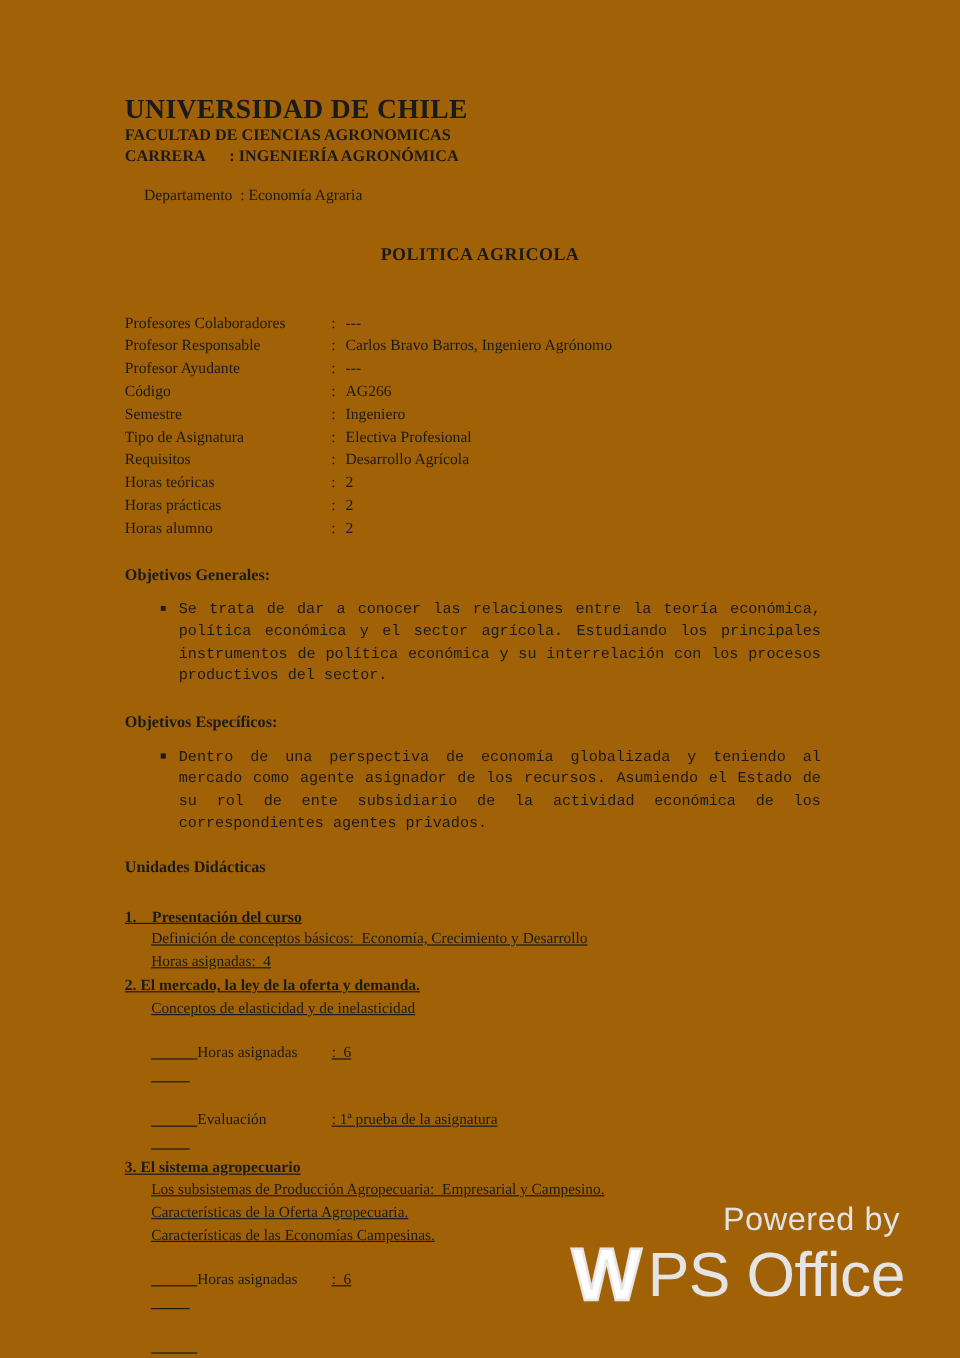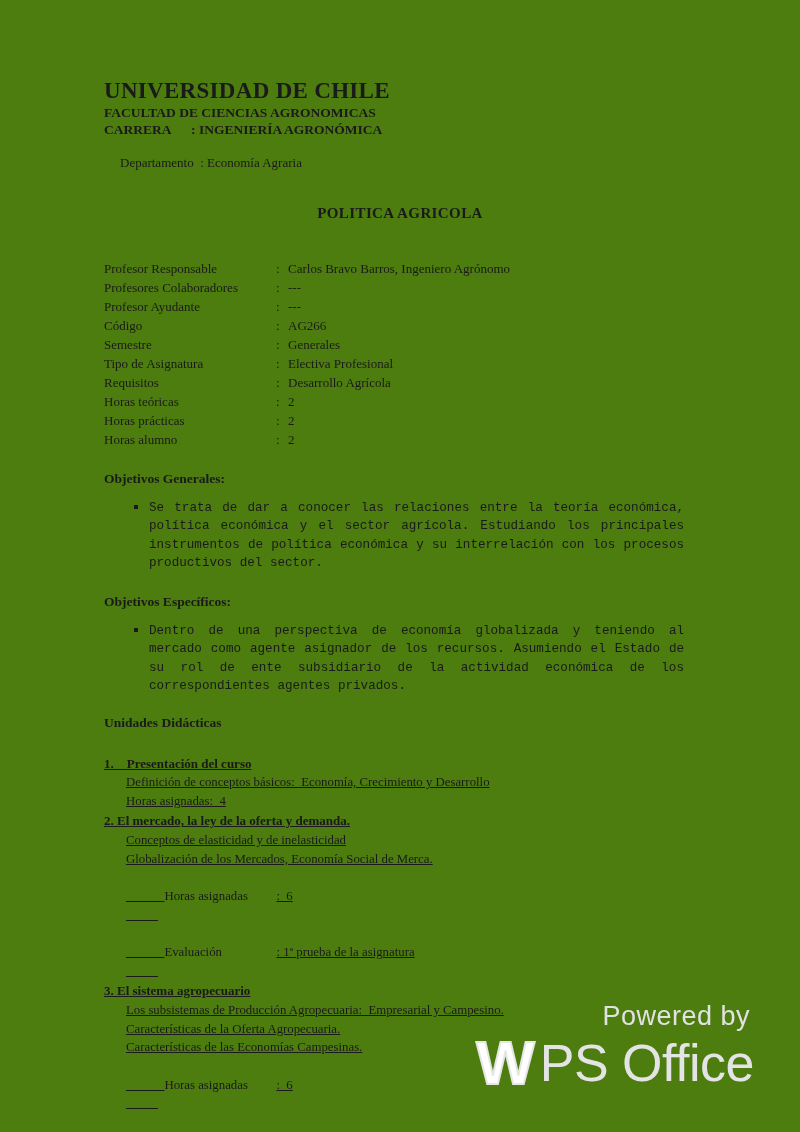--- a/index.html
+++ b/index.html
@@ -13,21 +13,21 @@
     position: relative;
     font-family: "Liberation Serif", serif;
     color: #1a1a1a;
     overflow: hidden;
   }
   .page {
     position: absolute;
     left: 0; top: 0;
     width: 800px;
     height: 1132px;
-    background: #4d7c0f;
+    background: #a16207;
   }
   .content {
     position: absolute;
     left: 104px;
     top: 78px;
     width: 592px;
   }
 
   
   .univ-title {
@@ -180,43 +180,43 @@
       <div class="faculty">FACULTAD DE CIENCIAS  AGRONOMICAS</div>
       <div class="carrera-line">CARRERA      : INGENIERÍA AGRONÓMICA</div>
       <div class="depto-line">Departamento  : Economía Agraria</div>
     </div>
 
     <div class="doc-title">POLITICA AGRICOLA</div>
 
     <table class="info-table">
       <tbody>
         <tr>
+          <td class="label">Profesores Colaboradores</td>
+          <td class="sep">:</td>
+          <td class="value">---</td>
+        </tr>
+        <tr>
           <td class="label">Profesor Responsable</td>
           <td class="sep">:</td>
           <td class="value">Carlos Bravo Barros, Ingeniero Agrónomo</td>
         </tr>
         <tr>
-          <td class="label">Profesores Colaboradores</td>
+          <td class="label">Profesor Ayudante</td>
           <td class="sep">:</td>
           <td class="value">---</td>
         </tr>
         <tr>
-          <td class="label">Profesor Ayudante</td>
-          <td class="sep">:</td>
-          <td class="value">---</td>
-        </tr>
-        <tr>
           <td class="label">Código</td>
           <td class="sep">:</td>
           <td class="value">AG266</td>
         </tr>
         <tr>
           <td class="label">Semestre</td>
           <td class="sep">:</td>
-          <td class="value">Generales</td>
+          <td class="value">Ingeniero</td>
         </tr>
         <tr>
           <td class="label">Tipo de Asignatura</td>
           <td class="sep">:</td>
           <td class="value">Electiva Profesional</td>
         </tr>
         <tr>
           <td class="label">Requisitos</td>
           <td class="sep">:</td>
           <td class="value">Desarrollo Agrícola</td>
@@ -267,21 +267,20 @@
         <div class="unit-body">
           <div class="unit-line">Definición de conceptos básicos:  Economía, Crecimiento y Desarrollo</div>
           <div class="unit-line">Horas asignadas:  4</div>
         </div>
       </div>
 
       <div class="unit">
         <div class="unit-title">2. El mercado, la ley de la oferta y demanda.</div>
         <div class="unit-body">
           <div class="unit-line">Conceptos de elasticidad y de inelasticidad</div>
-          <div class="unit-line">Globalización de los Mercados, Economía Social de Merca.</div>
           <div class="unit-line hours-row">
             <span class="l-label">Horas asignadas</span><span>:  6</span>
           </div>
           <div class="unit-line hours-row">
             <span class="l-label">Evaluación</span><span>: 1ª prueba de la asignatura</span>
           </div>
         </div>
       </div>
 
       <div class="unit">

